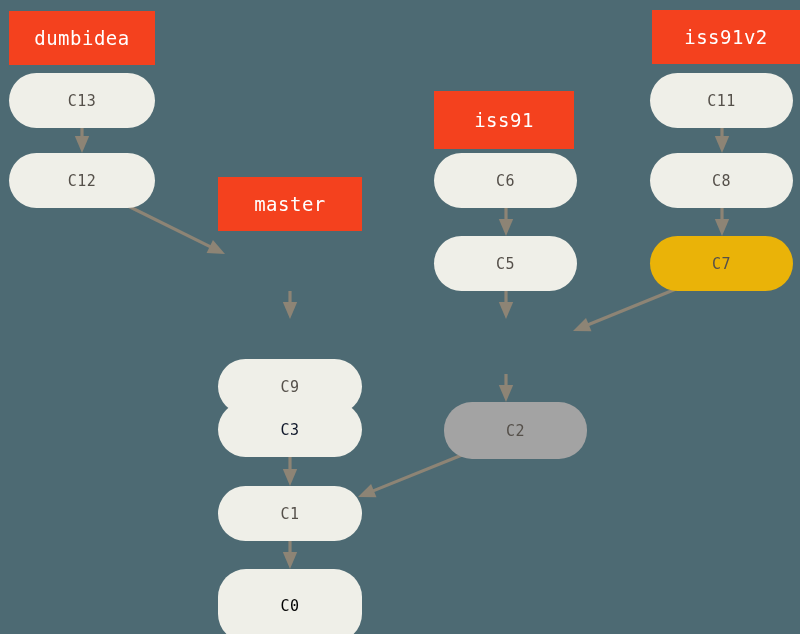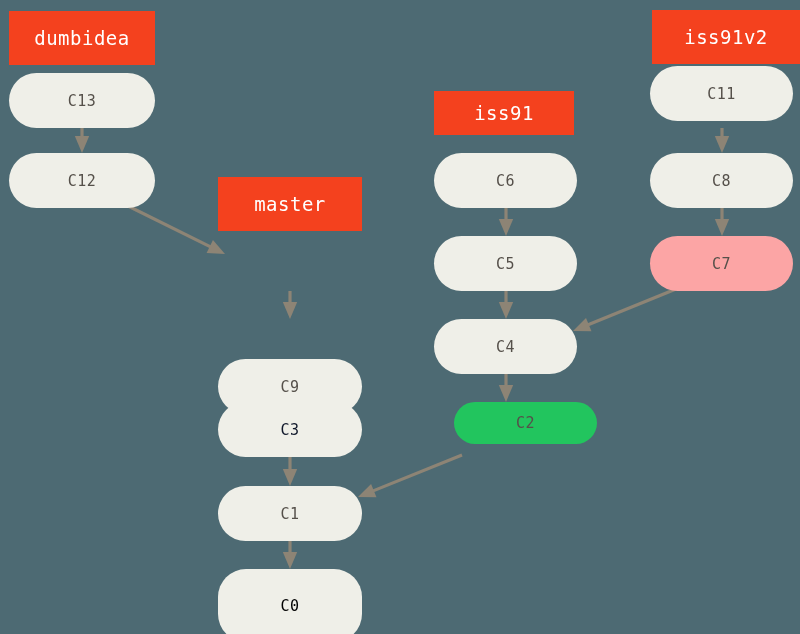--- a/index.html
+++ b/index.html
@@ -129,40 +129,37 @@
     </div>
     <div class="commit-node" style="left: 218px; top: 569px; width: 144px; height: 73px; background: rgb(239, 239, 232); color: #000000;">
       <span>C0</span>
     </div>
     <div class="commit-node" style="left: 434px; top: 153px; width: 143px; height: 55px; background: rgb(239, 239, 232); color: rgb(85, 80, 74);">
       <span>C6</span>
     </div>
     <div class="commit-node" style="left: 434px; top: 236px; width: 143px; height: 55px; background: rgb(239, 239, 232); color: rgb(85, 80, 74);">
       <span>C5</span>
     </div>
-    <div class="commit-node" style="left: 434px; top: 319px; width: 143px; height: 55px; background: rgb(239, 239, 232); color: rgb(85, 80, 74);">
-      <span>C4</span>
-    </div>
-    <div class="commit-node" style="left: 454px; top: 402px; width: 143px; height: 42px; background: #22c55e; color: rgb(85, 80, 74);">
+    <div class="commit-node" style="left: 444px; top: 402px; width: 143px; height: 57px; background: #a3a3a3; color: rgb(85, 80, 74);">
       <span>C2</span>
     </div>
-    <div class="commit-node" style="left: 650px; top: 66px; width: 143px; height: 55px; background: rgb(239, 239, 232); color: rgb(85, 80, 74);">
+    <div class="commit-node" style="left: 650px; top: 73px; width: 143px; height: 55px; background: rgb(239, 239, 232); color: rgb(85, 80, 74);">
       <span>C11</span>
     </div>
     <div class="commit-node" style="left: 650px; top: 153px; width: 143px; height: 55px; background: rgb(239, 239, 232); color: rgb(85, 80, 74);">
       <span>C8</span>
     </div>
-    <div class="commit-node" style="left: 650px; top: 236px; width: 143px; height: 55px; background: #fca5a5; color: rgb(85, 80, 74);">
+    <div class="commit-node" style="left: 650px; top: 236px; width: 143px; height: 55px; background: #eab308; color: rgb(85, 80, 74);">
       <span>C7</span>
     </div>
     <div class="branch-label" style="left: 218px; top: 177px; width: 144px; height: 54px; background: rgb(244, 65, 30); color: rgb(255, 255, 255);">
       <span>master</span>
     </div>
     <div class="branch-label" style="left: 9px; top: 11px; width: 146px; height: 54px; background: rgb(244, 65, 30); color: rgb(255, 255, 255);">
       <span>dumbidea</span>
     </div>
-    <div class="branch-label" style="left: 434px; top: 91px; width: 140px; height: 44px; background: rgb(244, 65, 30); color: rgb(255, 255, 255);">
+    <div class="branch-label" style="left: 434px; top: 91px; width: 140px; height: 58px; background: rgb(244, 65, 30); color: rgb(255, 255, 255);">
       <span>iss91</span>
     </div>
     <div class="branch-label" style="left: 652px; top: 10px; width: 148px; height: 54px; background: rgb(244, 65, 30); color: rgb(255, 255, 255);">
       <span>iss91v2</span>
     </div>
   </div>
 
 </body></html>

